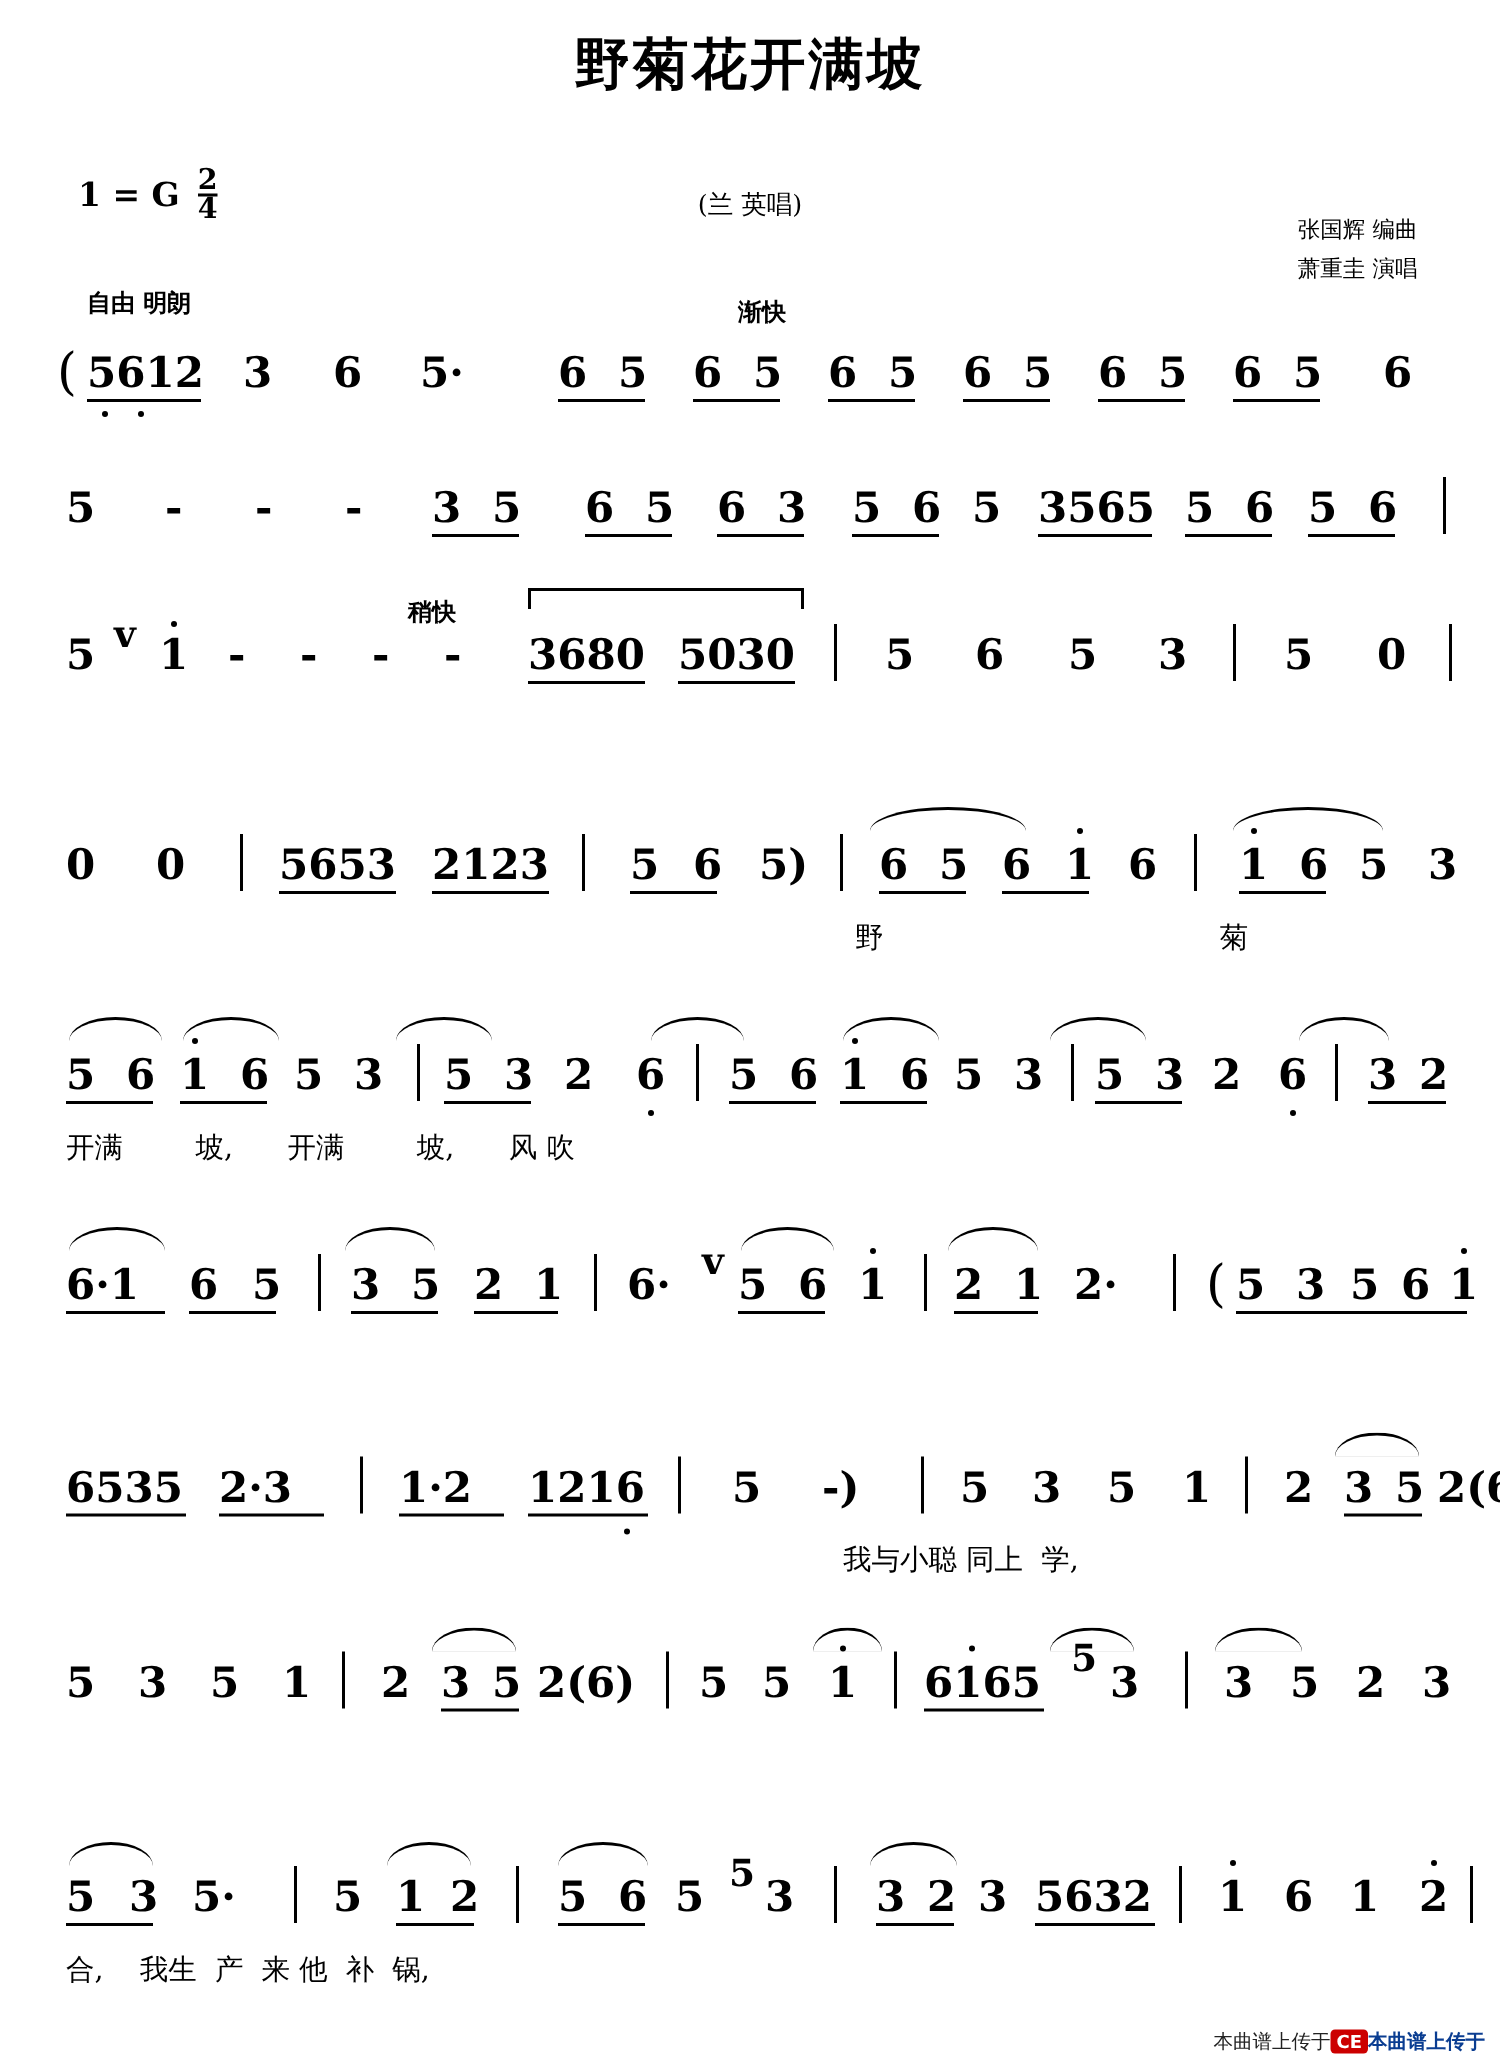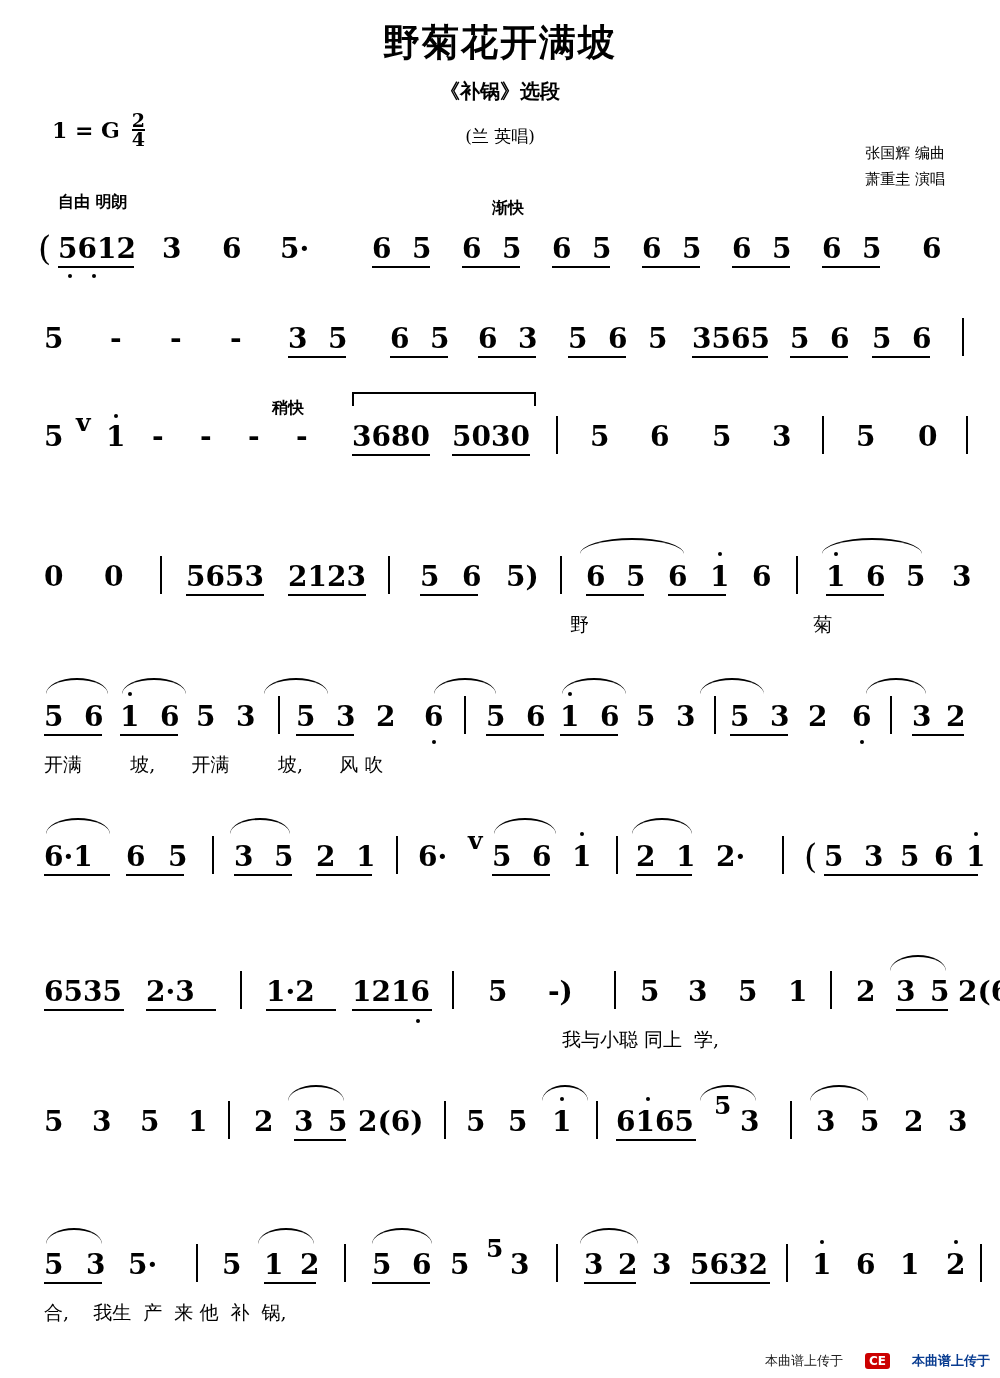--- a/index.html
+++ b/index.html
@@ -86,37 +86,36 @@
     height:14px;
   }
   .dotabove{position:absolute;width:4px;height:4px;border-radius:50%;background:#000;}
   .dotbelow{position:absolute;width:4px;height:4px;border-radius:50%;background:#000;}
   .dash{position:absolute;font-size:28px;font-weight:bold;font-family:"DejaVu Serif",serif;}
   .paren{position:absolute;font-size:34px;font-family:"DejaVu Serif",serif;}
 
   
   .footer{
     position:absolute;right:10px;bottom:8px;
-    display:flex;align-items:center;gap:22px;
+    display:flex;align-items:center;gap:0;
     font-size:13px;color:#222;
     font-family:"DejaVu Sans", sans-serif;
   }
   .footer .logo{
     background:#c00;color:#fff;font-weight:bold;
     padding:1px 4px;border-radius:3px;font-size:12px;
   }
   .footer .site{color:#0a3d91;font-weight:bold;}
 </style>
 </head>
 <body>
 
 <div class="sheet">
 
   <div class="title">野菊花开满坡</div>
-  <div class="subtitle">《补锅》选段</div>
   <div class="singer">(兰  英唱)</div>
 
   <div class="credits">
     <div>张国辉  编曲</div>
     <div>萧重圭  演唱</div>
   </div>
 
   <div class="keysig">
     <span>1 = G</span>
     <span class="meter">

